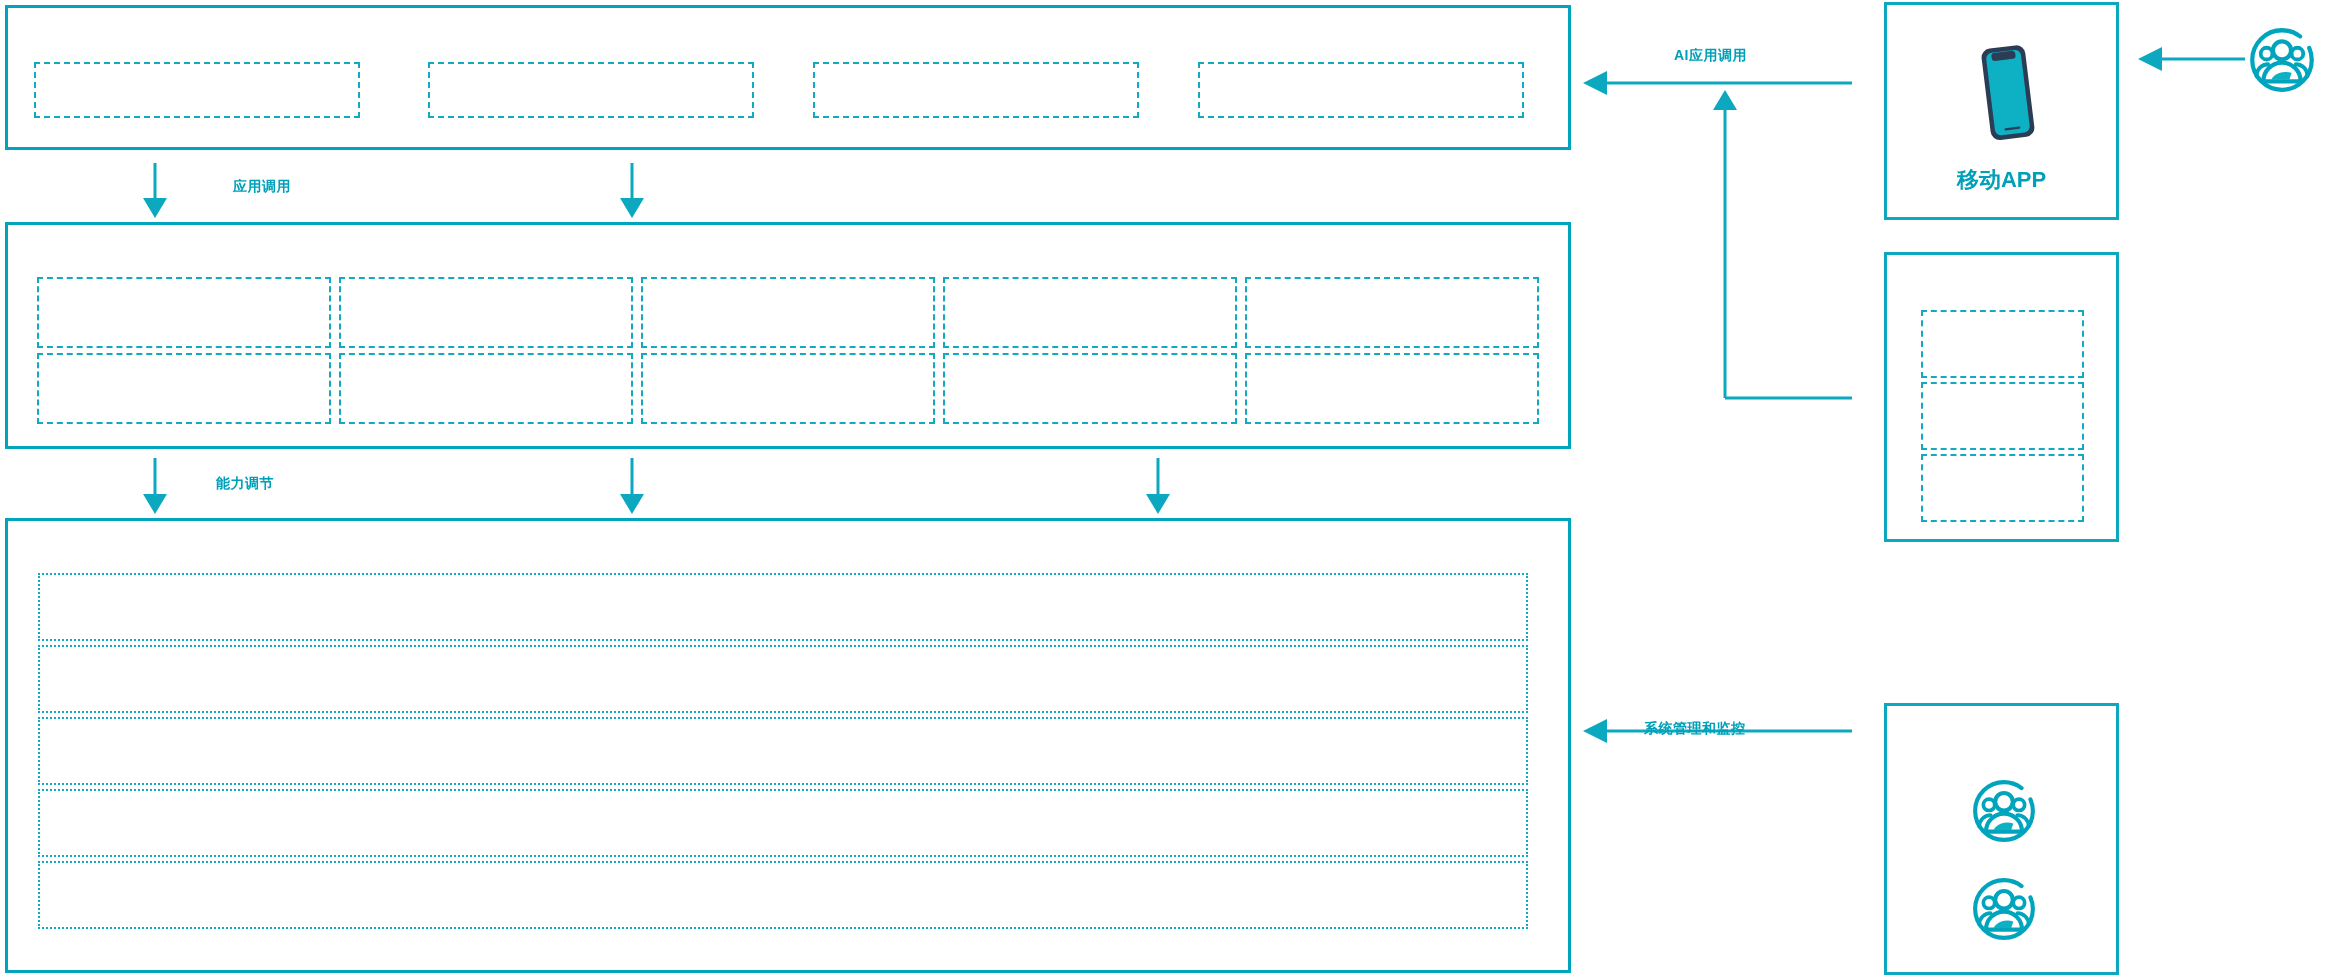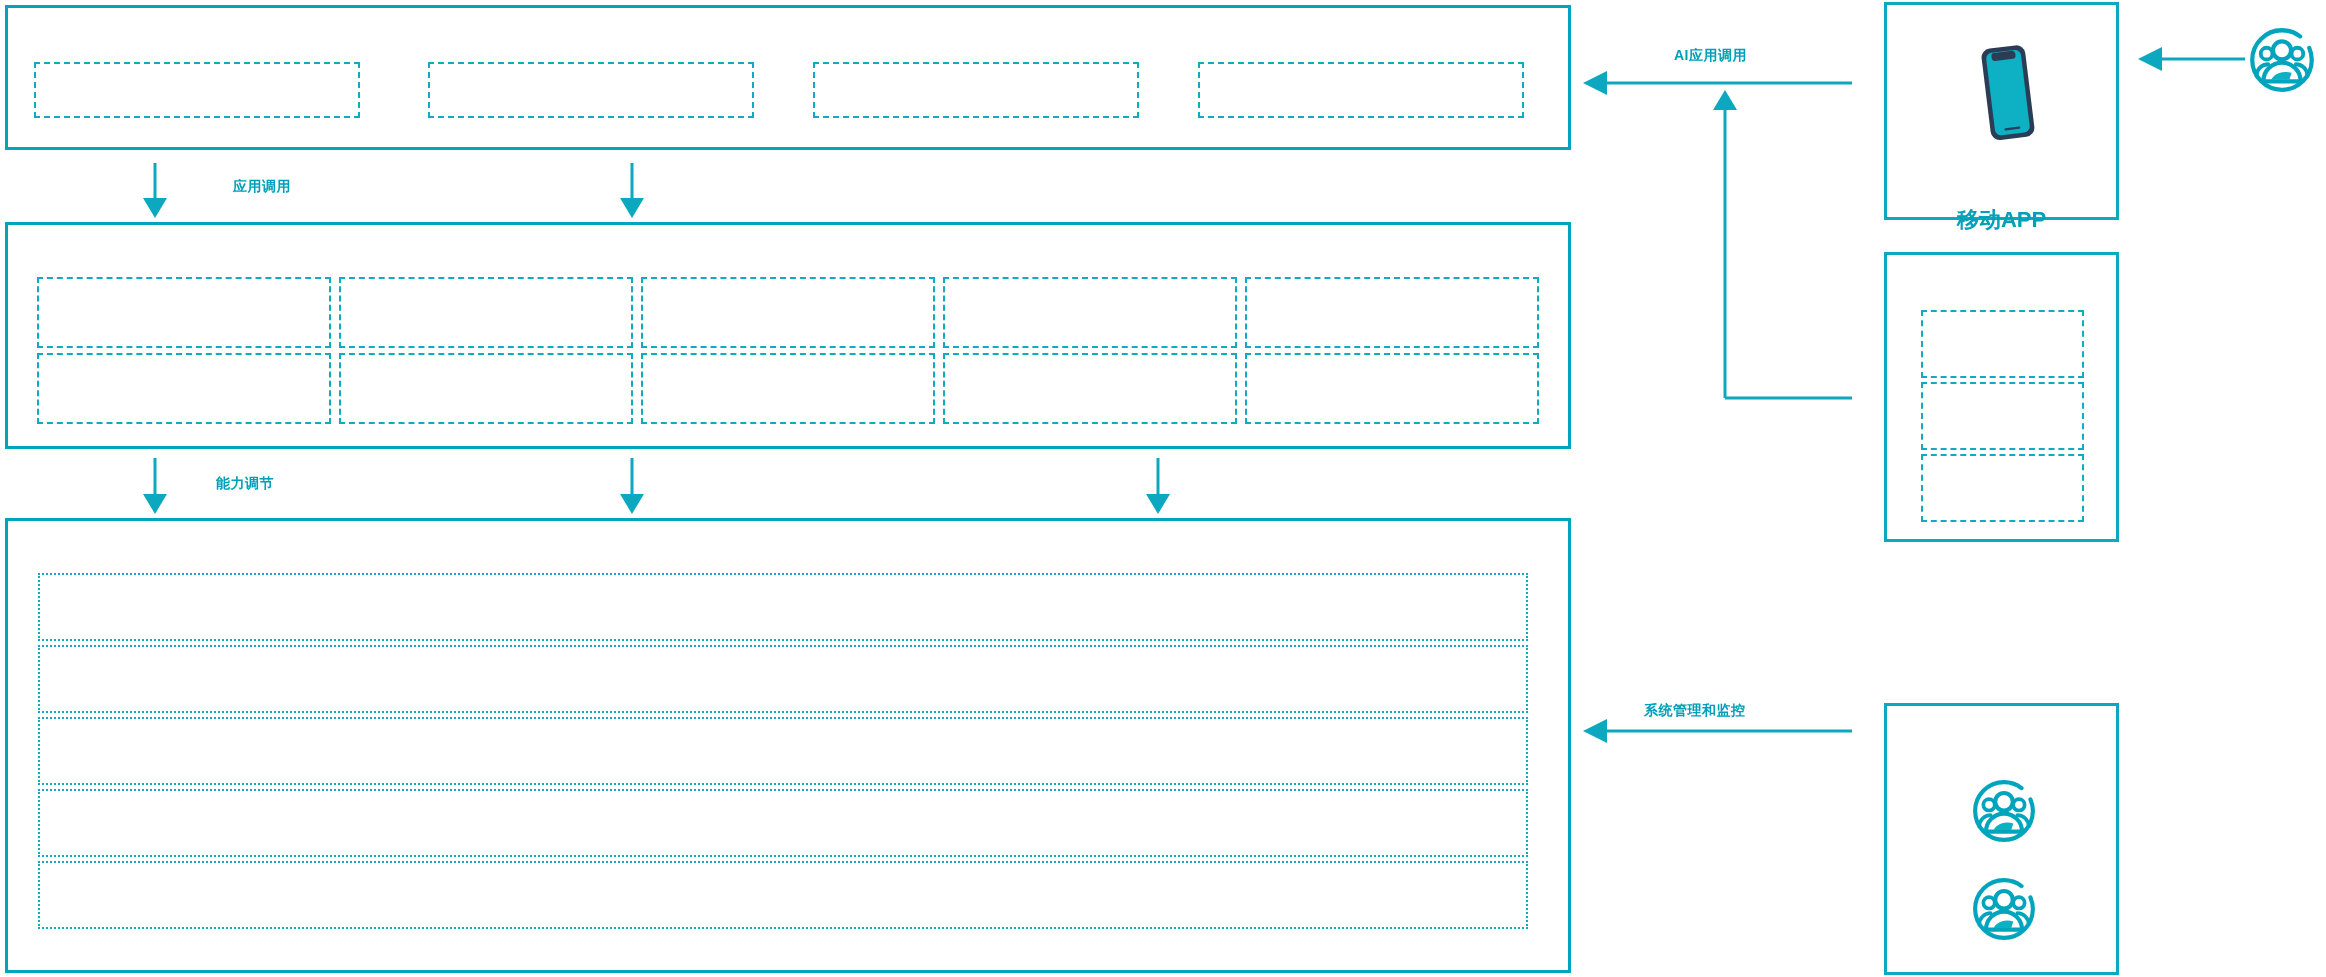--- a/index.html
+++ b/index.html
@@ -165,34 +165,34 @@
   <div class="panel" style="left:5px; top:518px; width:1566px; height:455px;">
     <div class="slot-dotted" style="left:30px; top:52px; width:1490px; height:68px;"></div>
     <div class="slot-dotted" style="left:30px; top:124px; width:1490px; height:68px;"></div>
     <div class="slot-dotted" style="left:30px; top:196px; width:1490px; height:68px;"></div>
     <div class="slot-dotted" style="left:30px; top:268px; width:1490px; height:68px;"></div>
     <div class="slot-dotted" style="left:30px; top:340px; width:1490px; height:68px;"></div>
   </div>
 
   <div class="conn-label" style="left:1674px; top:47px;">AI应用调用</div>
 
-  <div class="conn-label" style="left:1644px; top:702px;">系统管理和监控</div>
+  <div class="conn-label" style="left:1644px; top:720px;">系统管理和监控</div>
 
   <div class="panel-thin" style="left:1884px; top:2px; width:235px; height:218px;">
     <div class="icon-holder" style="left:63px; top:33px; width:110px; height:110px;">
       <svg width="110" height="110" viewBox="0 0 110 110" xmlns="http://www.w3.org/2000/svg">
         <g transform="rotate(-7 55 55)">
           <rect x="36" y="9" width="44" height="92" rx="9" ry="9" fill="#2b3d55"></rect>
           <rect x="40.5" y="13.5" width="35" height="83" rx="6" ry="6" fill="#0eb0c4"></rect>
           <path d="M49 14 h18 a3 3 0 0 1 3 3 v2 a3 3 0 0 1 -3 3 h-18 a3 3 0 0 1 -3 -3 v-2 a3 3 0 0 1 3 -3 z" fill="#2b3d55"></path>
           <rect x="50" y="90" width="16" height="2.2" rx="1.1" fill="#2b3d55"></rect>
         </g>
       </svg>
     </div>
-    <div class="caption" style="top:160px;margin-top:40px;">移动APP</div>
+    <div class="caption" style="top:160px;">移动APP</div>
   </div>
 
   <div class="panel-thin" style="left:1884px; top:252px; width:235px; height:290px;">
     <div class="slot" style="left:34px; top:55px; width:163px; height:68px;"></div>
     <div class="slot" style="left:34px; top:127px; width:163px; height:68px;"></div>
     <div class="slot" style="left:34px; top:199px; width:163px; height:68px;"></div>
   </div>
 
   <div class="panel-thin" style="left:1884px; top:703px; width:235px; height:272px;">
     <div class="icon-holder" style="left:84px; top:72px; width:66px; height:66px;">

